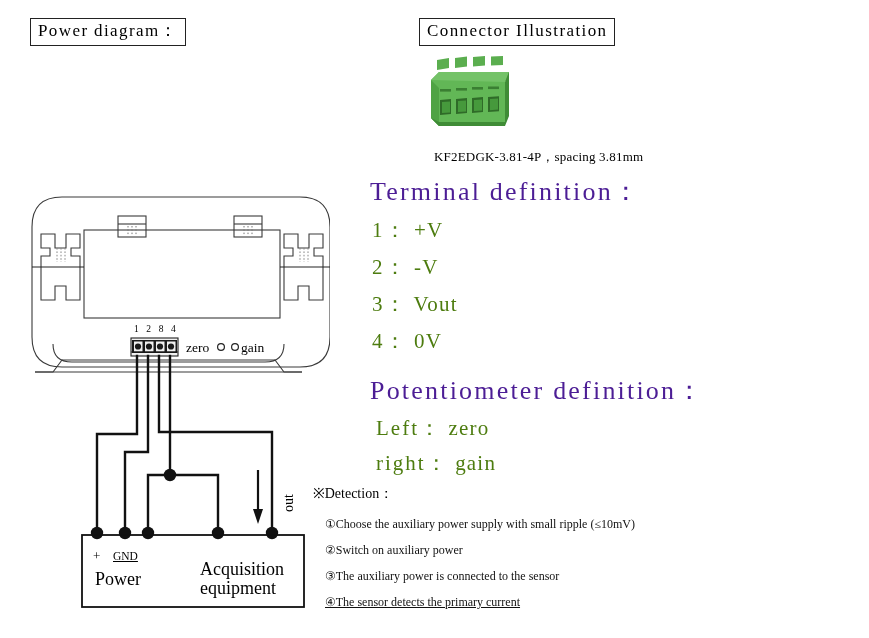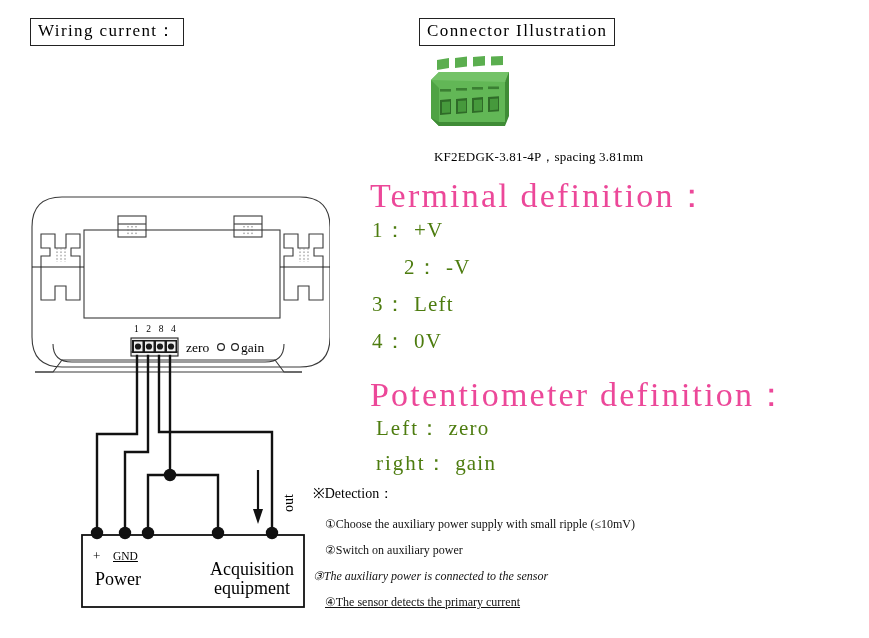--- a/index.html
+++ b/index.html
@@ -27,22 +27,22 @@
   
   #connector-illustration{width:96px;height:72px;}
   .conn-caption{
     font-size:13px;
     white-space:nowrap;
     letter-spacing:.2px;
   }
 
   
   .teal-heading{
-    color:#ec4899;
-    font-size:34px;
+    color:#4c1d95;
+    font-size:26px;
     letter-spacing:2.2px;
     white-space:nowrap;
     line-height:1;
   }
   .def-line{
     font-size:21px;
     letter-spacing:1.2px;
     white-space:nowrap;
     line-height:1;
     color:#4d7c0f;
@@ -59,36 +59,36 @@
     font-size:12px;
     white-space:nowrap;
     line-height:1;
     color:#111;
   }
 
   
   #wiring-diagram{display:block;}
 
   
-  .box-label{font-size:18px;white-space:nowrap;line-height:1.05;text-align:center;}
+  .box-label{font-size:18px;white-space:nowrap;line-height:1.05;text-align:left;}
   .pin-label{font-size:13px;white-space:nowrap;}
   .pin-label.small{font-size:11.5px;}
   .pot-label{font-size:13.5px;white-space:nowrap;}
   .num-label{font-size:9.5px;white-space:nowrap;letter-spacing:2.6px;}
   .out-label{
     font-size:14px;
     white-space:nowrap;
     transform:rotate(-90deg);
     transform-origin:left top;
   }
 </style>
 </head>
 <body>
 
-<div class="abs boxed-header" id="hdr-wiring" style="left:30px;top:18px;">Wiring current：</div>
+<div class="abs boxed-header" id="hdr-wiring" style="left:30px;top:18px;">Power diagram：</div>
 
 <div class="abs boxed-header" id="hdr-connector" style="left:419px;top:18px;">Connector Illustration</div>
 
 <div class="abs" style="left:425px;top:56px;">
   <svg id="connector-illustration" viewBox="0 0 96 72">
 
     <g>
       <path d="M12 14 L12 4 L24 2 L24 12 Z" fill="#5bae4f"></path>
       <path d="M30 12 L30 2 L42 0.5 L42 10.5 Z" fill="#5bae4f"></path>
       <path d="M48 10.5 L48 1 L60 0 L60 9.5 Z" fill="#5bae4f"></path>
@@ -122,27 +122,27 @@
 </div>
 
 <div class="abs conn-caption" style="left:434px;top:148px;">KF2EDGK-3.81-4P，spacing 3.81mm</div>
 
 <div class="abs teal-heading" style="left:370px;top:179px;">Terminal definition：</div>
 
 <div class="abs def-line" style="left:372px;top:220px;">
   <span class="k">1：</span>
   <span>+V</span>
 </div>
-<div class="abs def-line" style="left:372px;top:257px;margin-left:32px;">
+<div class="abs def-line" style="left:372px;top:257px;">
   <span class="k">2：</span>
   <span>-V</span>
 </div>
 <div class="abs def-line" style="left:372px;top:294px;">
   <span class="k">3：</span>
-  <span>Left</span>
+  <span>Vout</span>
 </div>
 <div class="abs def-line" style="left:372px;top:331px;">
   <span class="k">4：</span>
   <span>0V</span>
 </div>
 
 <div class="abs teal-heading" style="left:370px;top:378px;">Potentiometer definition：</div>
 
 <div class="abs def-line" style="left:376px;top:418px;">
   <span class="k">Left：</span>
@@ -151,21 +151,21 @@
 <div class="abs def-line" style="left:376px;top:453px;">
   <span class="k">right：</span>
   <span>gain</span>
 </div>
 
 <div class="abs detect-title" style="left:313px;top:487px;">
   <span>※</span><span>Detection：</span>
 </div>
 <div class="abs detect-item" style="left:325px;top:518px;">①Choose the auxiliary power supply with small ripple (≤10mV)</div>
 <div class="abs detect-item" style="left:325px;top:544px;">②Switch on auxiliary power</div>
-<div class="abs detect-item" style="left:313px;top:570px;font-style:italic;">③The auxiliary power is connected to the sensor</div>
+<div class="abs detect-item" style="left:325px;top:570px;">③The auxiliary power is connected to the sensor</div>
 <div class="abs detect-item" style="left:325px;top:596px;text-decoration:underline;">④The sensor detects the primary current</div>
 
 <div class="abs" style="left:0px;top:0px;">
 <svg id="wiring-diagram" width="330" height="638" viewBox="0 0 330 638">
   <g fill="none" stroke="#3a3a3a" stroke-width="1.1">
 
     <path d="M62 197 L300 197 Q330 197 330 227 L330 337 Q330 367 300 367 L62 367 Q32 367 32 337 L32 227 Q32 197 62 197 Z"></path>
 
     <rect x="84" y="230" width="196" height="88"></rect>
 

